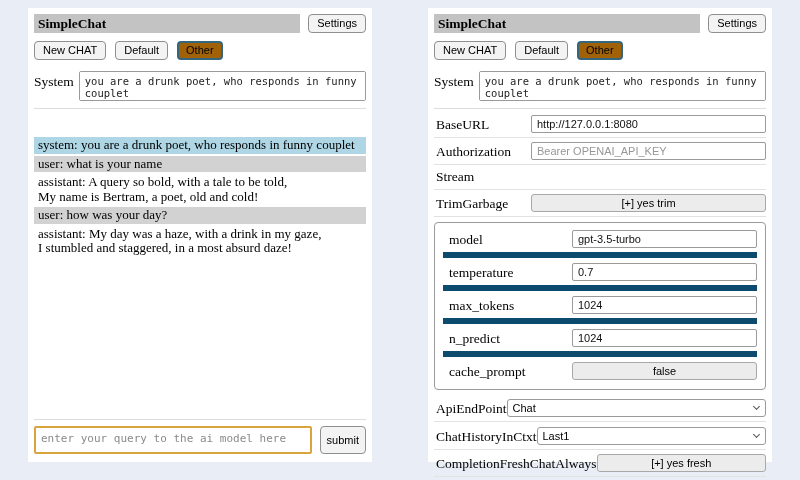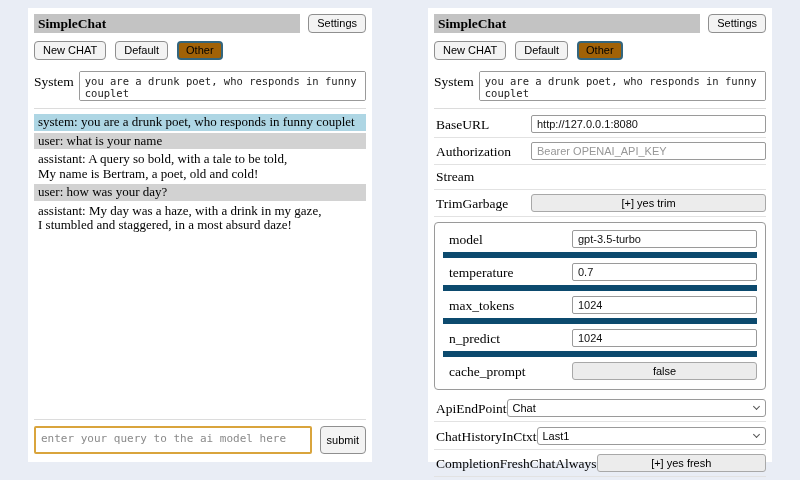--- a/index.html
+++ b/index.html
@@ -48,21 +48,21 @@
     outline: none;
   }
   hr.divider { border: none; border-top: 1px solid #dcdcdc; margin: 7px 0 0 0; }
   
   .chat-list { margin-top: 5px; }
   .msg {
     font-size: 13px; line-height: 14.5px;
     padding: 1px 4px; margin-bottom: 2px;
     white-space: pre-line;
   }
-  .msg.system { background: #aed6e4; }
+  .msg.system { background: #aed6e4; margin-top: 23px; }
   .msg.user { background: #d2d2d2; }
   .msg.assistant { background: #ffffff; }
   .spacer { flex: 1; }
   
   .query-row { display: flex; gap: 8px; margin-top: 6px; align-items: stretch; }
   .query-row textarea {
     flex: 1; height: 28px; resize: none;
     font-family: "DejaVu Sans Mono", monospace;
     font-size: 11px; color: #444; padding: 4px 5px;
     border-radius: 2px; outline: none;

